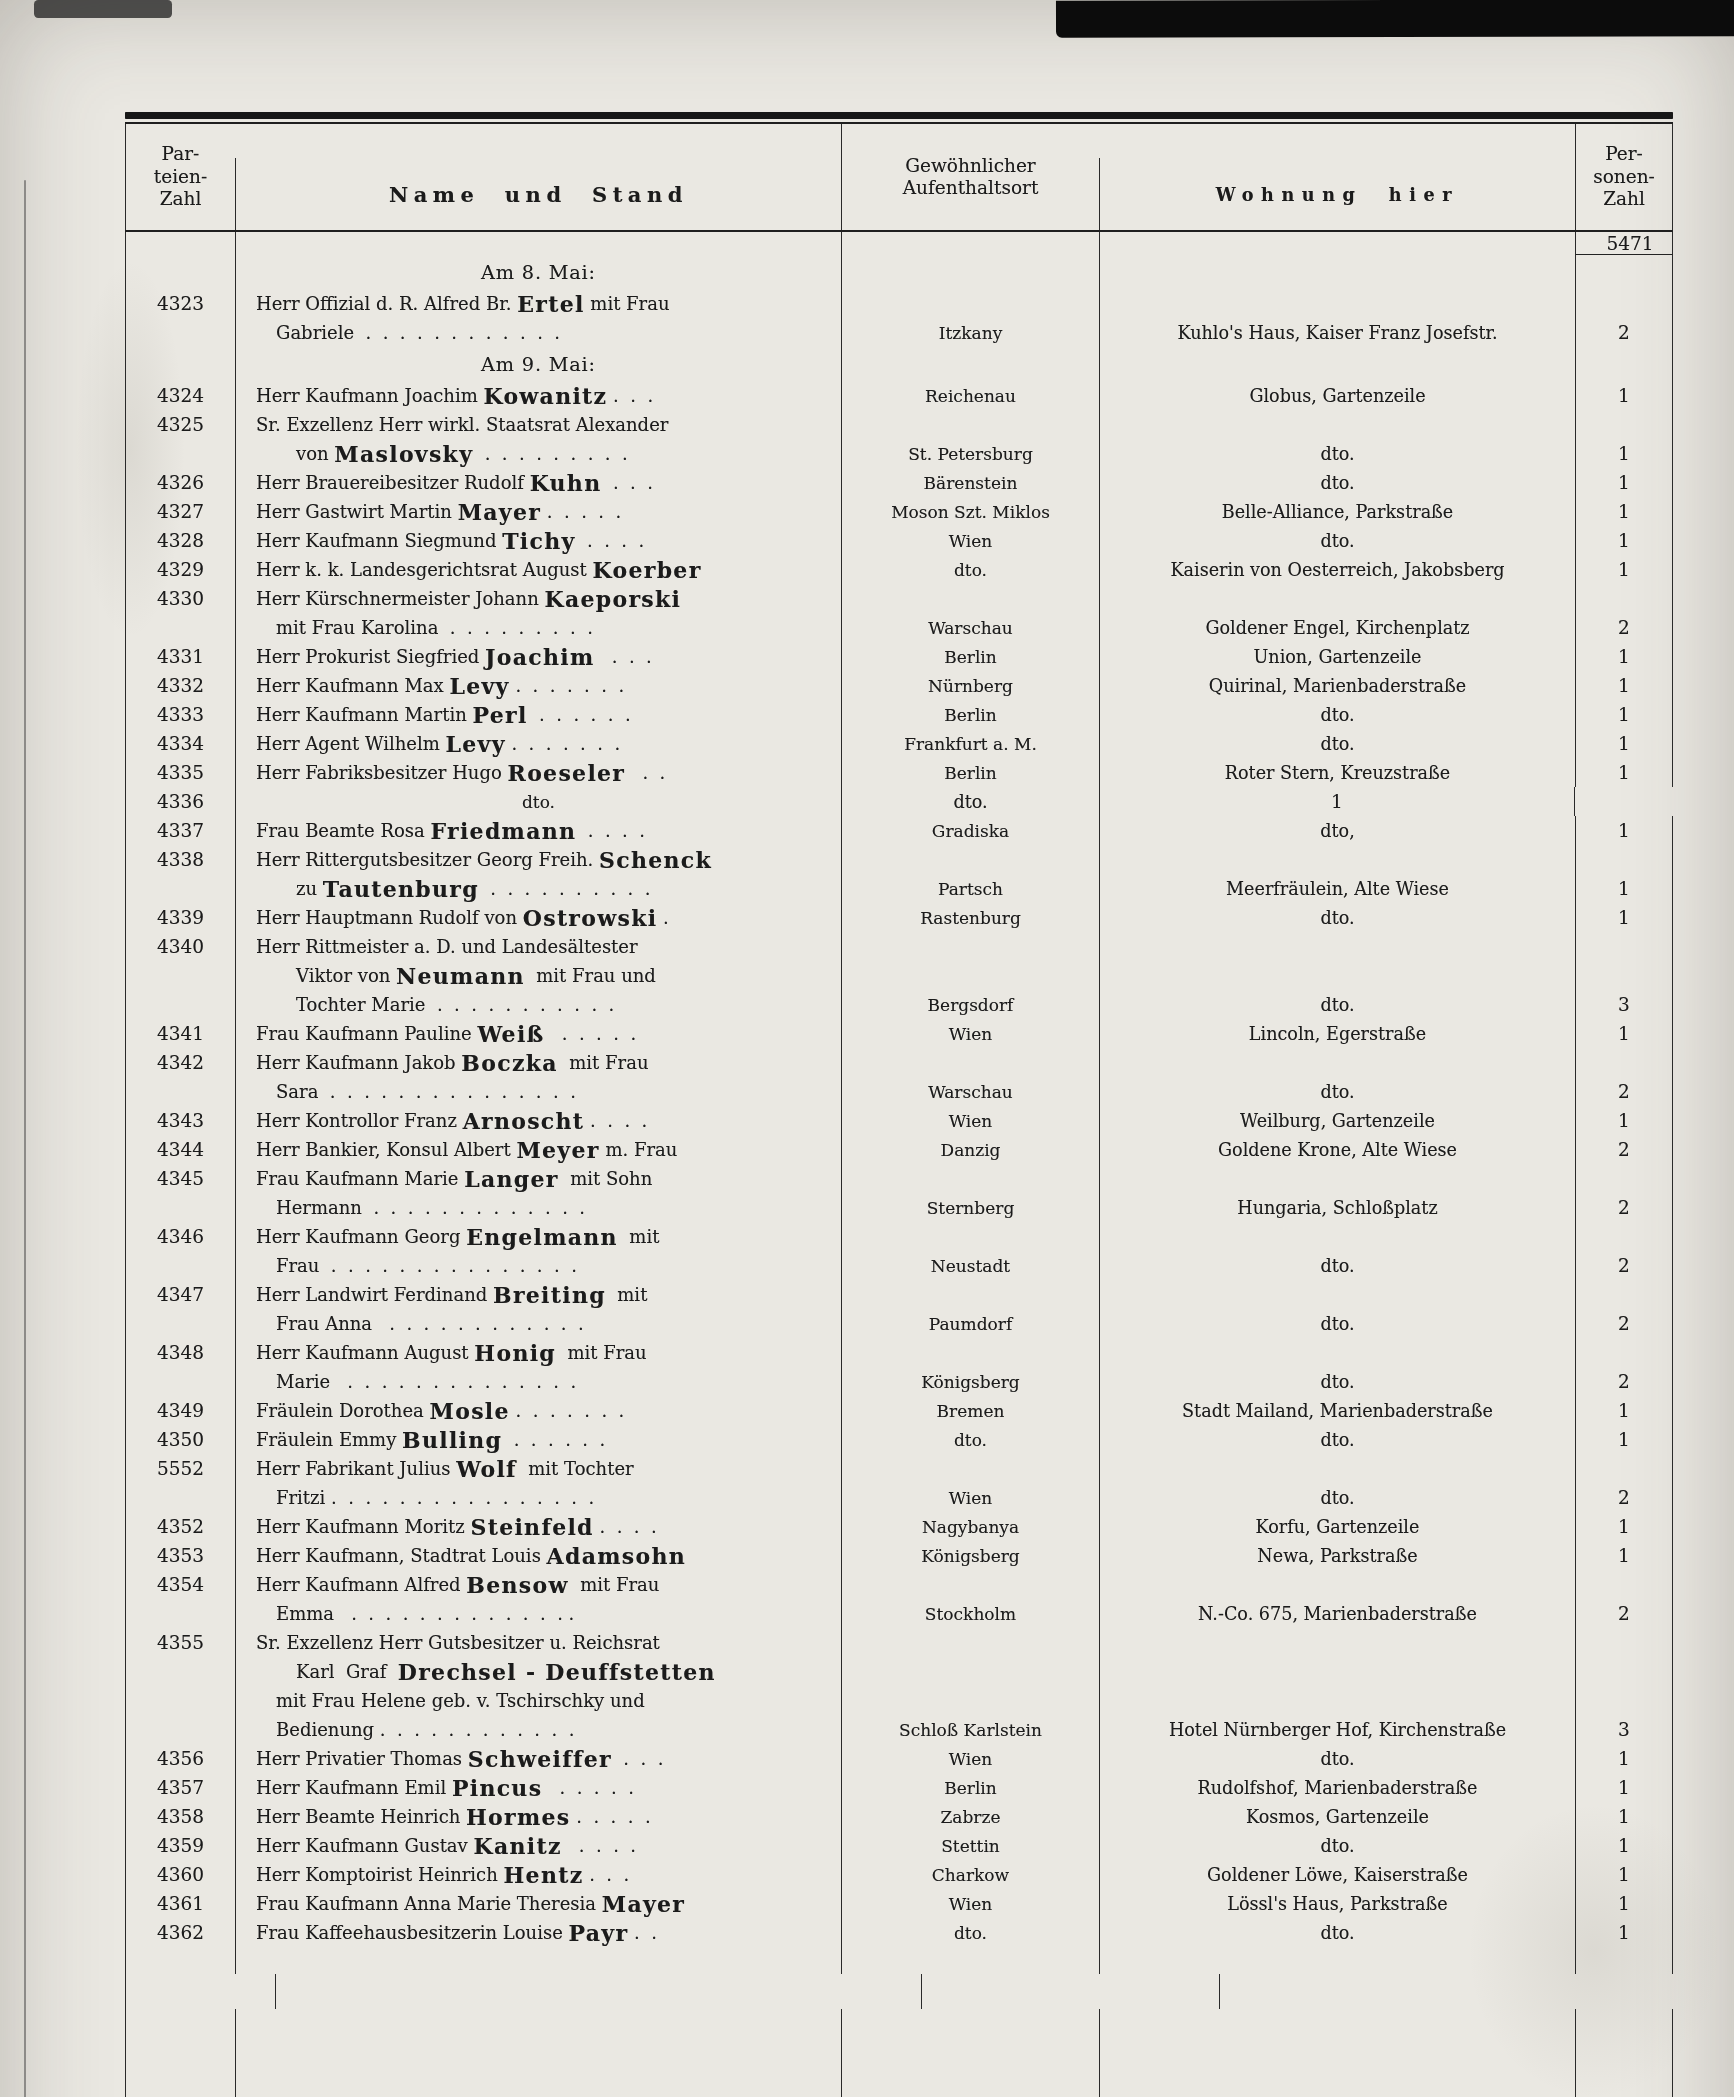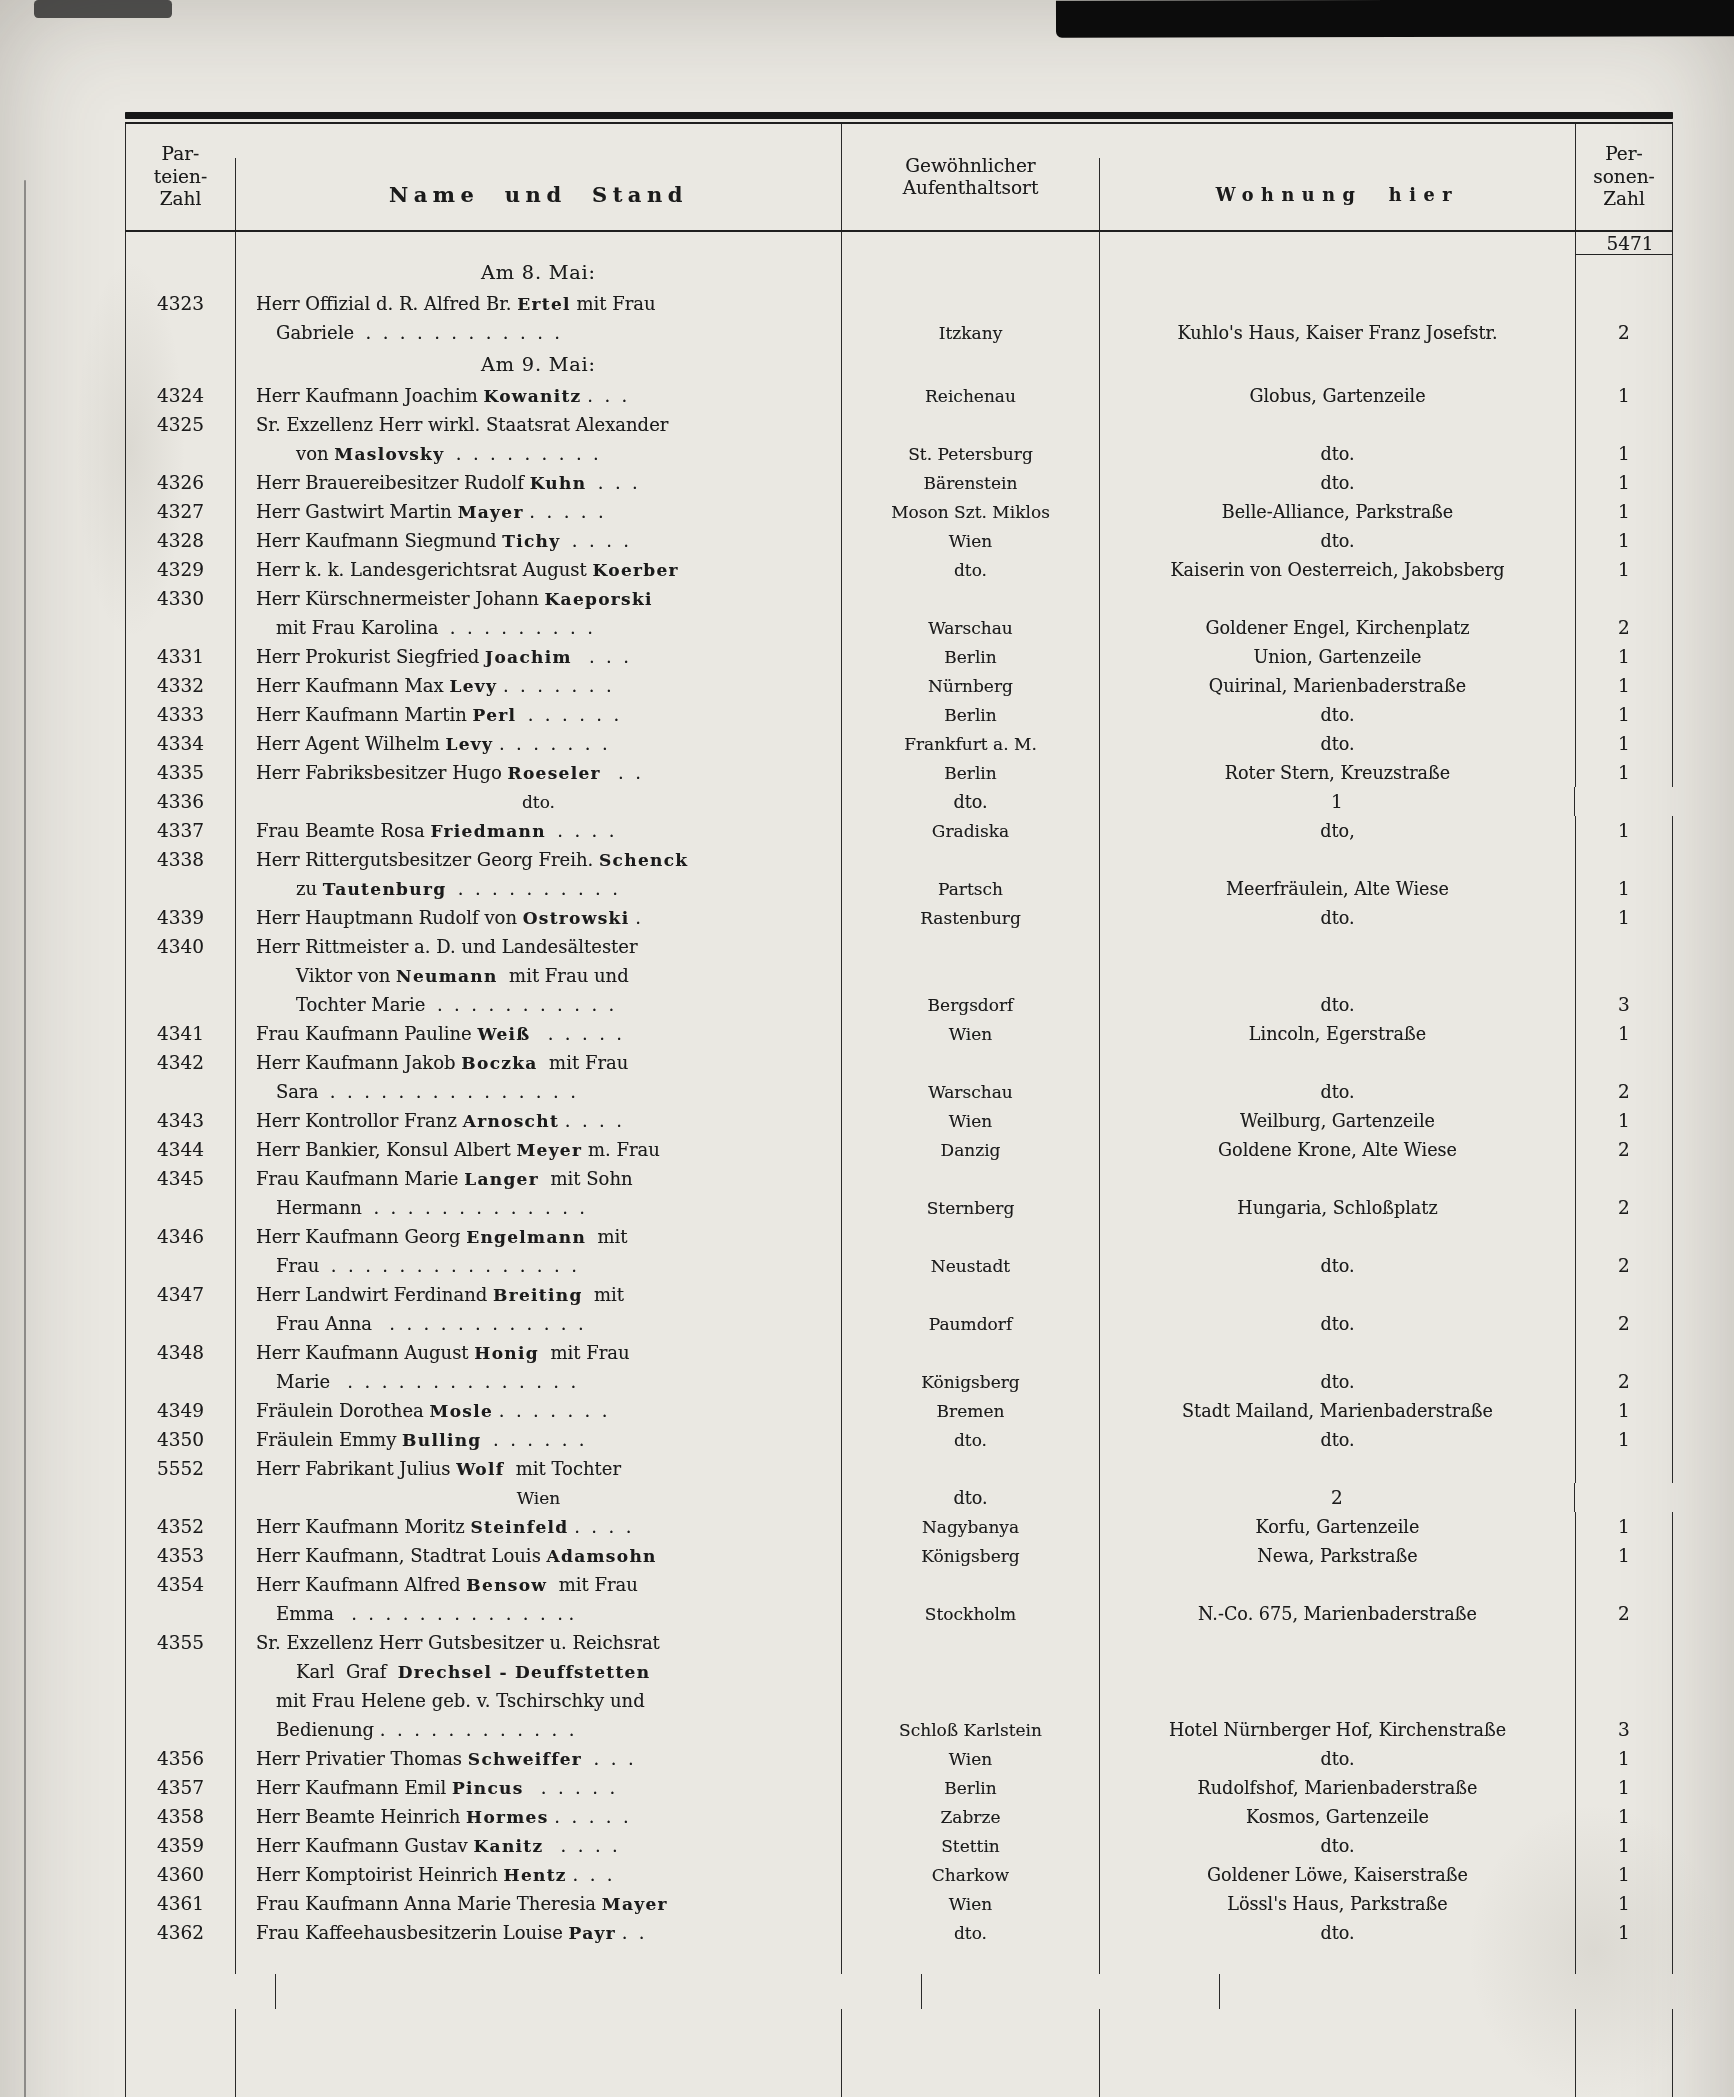--- a/index.html
+++ b/index.html
@@ -53,21 +53,21 @@
 
   .c1 { justify-content: center; font-size: 18.5px; }
   .c2 { justify-content: flex-start; padding-left: 20px; font-size: 18px; white-space: nowrap; }
   .ind1 .c2 { padding-left: 40px; }
   .ind2 .c2 { padding-left: 60px; }
   .c3 { justify-content: center; font-size: 17px; text-align: center; }
   .c4 { justify-content: center; font-size: 17.6px; text-align: center; }
   .c5 { justify-content: center; font-size: 18.5px; }
 
   .c2 span { white-space: pre; }
-  .bold-name { font-weight: bold; font-size: 17px; letter-spacing: 1.3px; }
+  .bold-name { font-weight: bold; font-size: 22px; letter-spacing: 1.3px; }
   .t-section .c2 { justify-content: center; padding-left: 0; }
   .section-text { font-size: 19.3px; letter-spacing: 0.8px; }
 
   .t-carry .c5 { border-bottom: 1.7px solid #232323; padding-left: 12px; }
   .t-total .c5 { border-top: 1.7px solid #232323; font-size: 19.3px; }
 
   .sheet, .sheet * { text-shadow: 0 0 0.4px rgba(20,20,20,0.35); }
   .art { text-shadow: none; }
 </style>
 </head>
@@ -534,20 +534,23 @@
             <span>Herr Fabrikant Julius </span>
             <span class="bold-name">Wolf</span>
             <span>  mit Tochter</span>
           </div>
           <div class="cell c3"></div>
           <div class="cell c4"></div>
           <div class="cell c5"></div>
         </div>
         <div class="grid-row line t-entry ind1">
           <div class="cell c1"></div>
+          <div class="cell c2">
+            <span>Fritzi .  .  .  .  .  .  .  .  .  .  .  .  .  .  .  .</span>
+          </div>
           <div class="cell c3">Wien</div>
           <div class="cell c4">dto.</div>
           <div class="cell c5">2</div>
         </div>
         <div class="grid-row line t-entry">
           <div class="cell c1">4352</div>
           <div class="cell c2">
             <span>Herr Kaufmann Moritz </span>
             <span class="bold-name">Steinfeld</span>
             <span> .  .  .  .</span>

